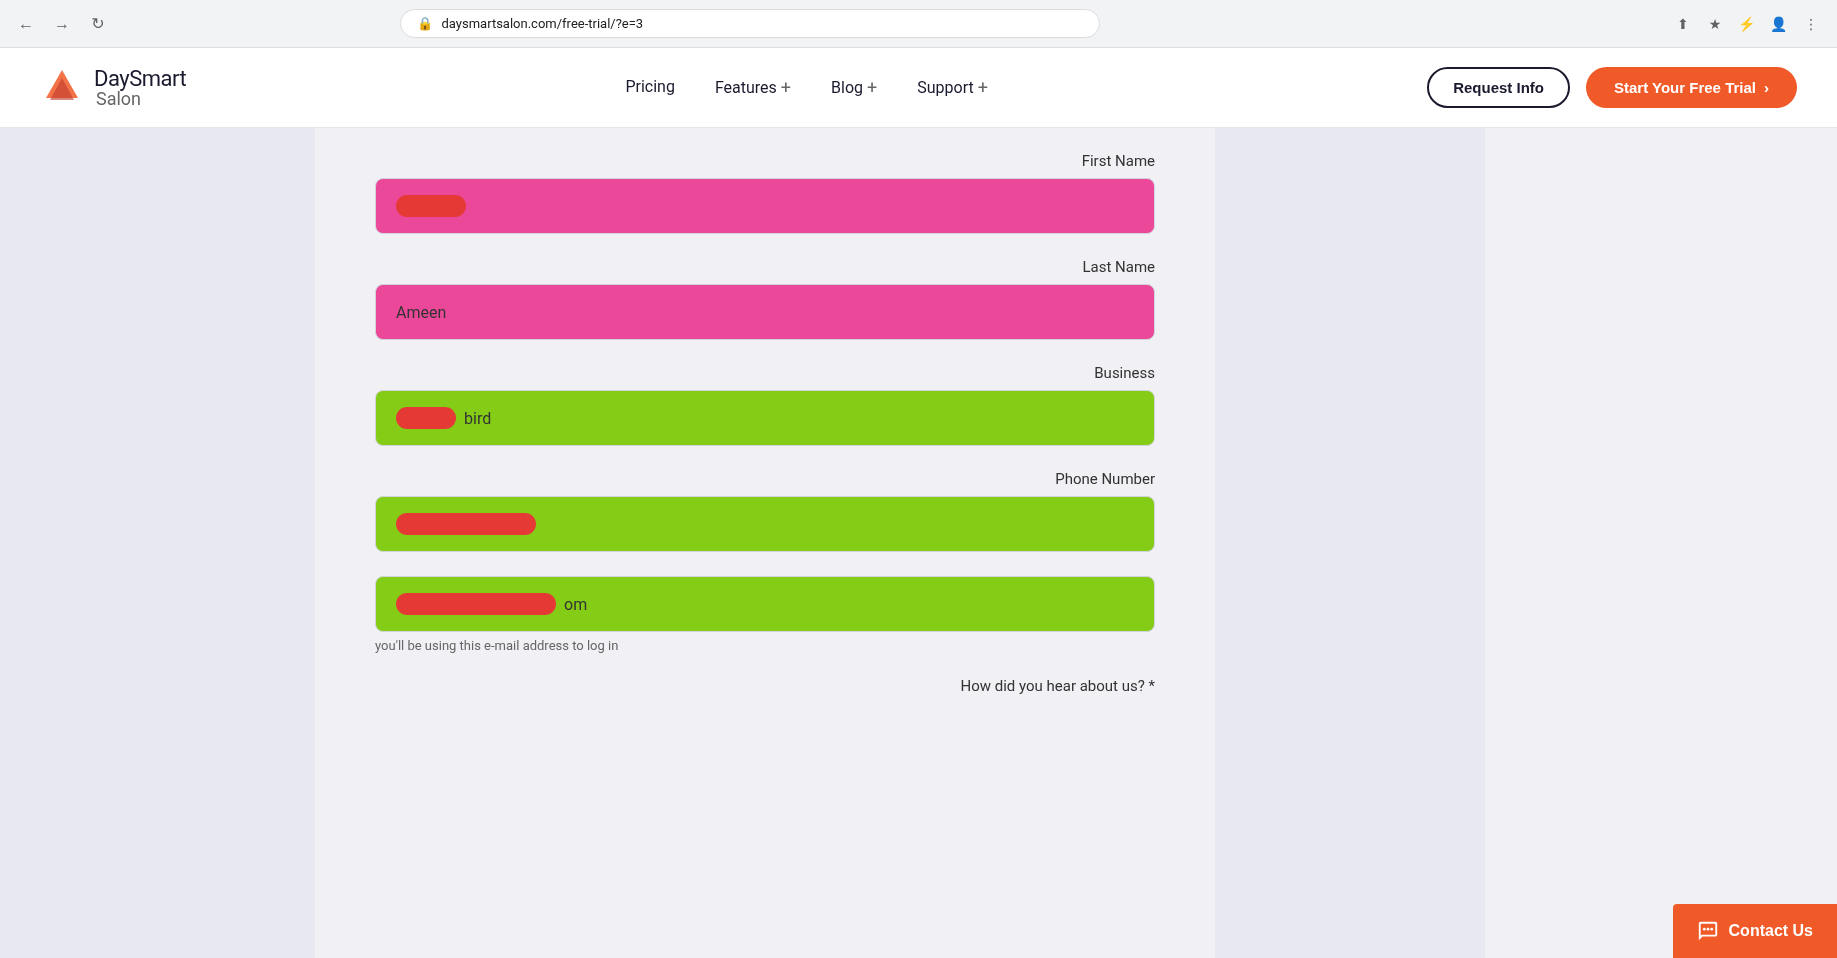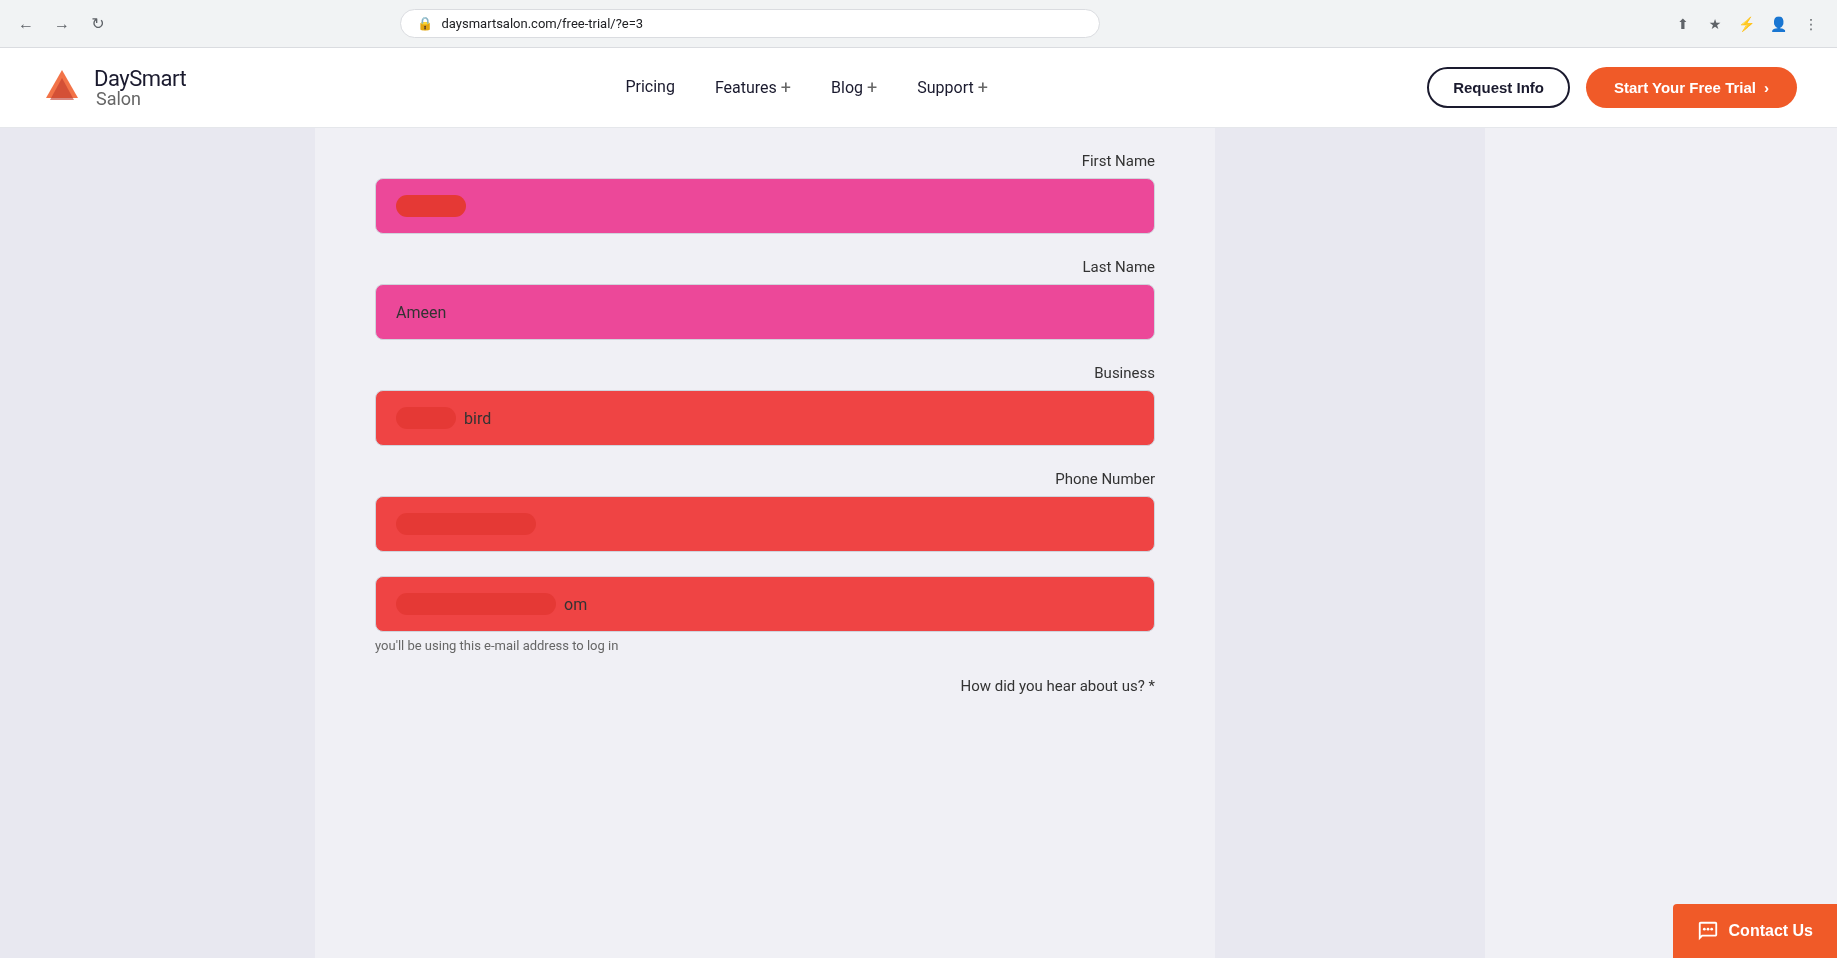--- a/index.html
+++ b/index.html
@@ -235,21 +235,21 @@
       border-radius: 8px;
       font-size: 16px;
       background: #ec4899;
       color: #333;
       display: flex;
       align-items: center;
       gap: 8px;
       min-height: 56px;
     }
     .input-fake.white-bg {
-      background: #ef4444;
+      background: #84cc16;
     }
     .redacted-oval {
       display: inline-block;
       background: #e53935;
       border-radius: 20px;
       height: 22px;
     }
     .visible-text {
       color: #333;
       font-size: 16px;

